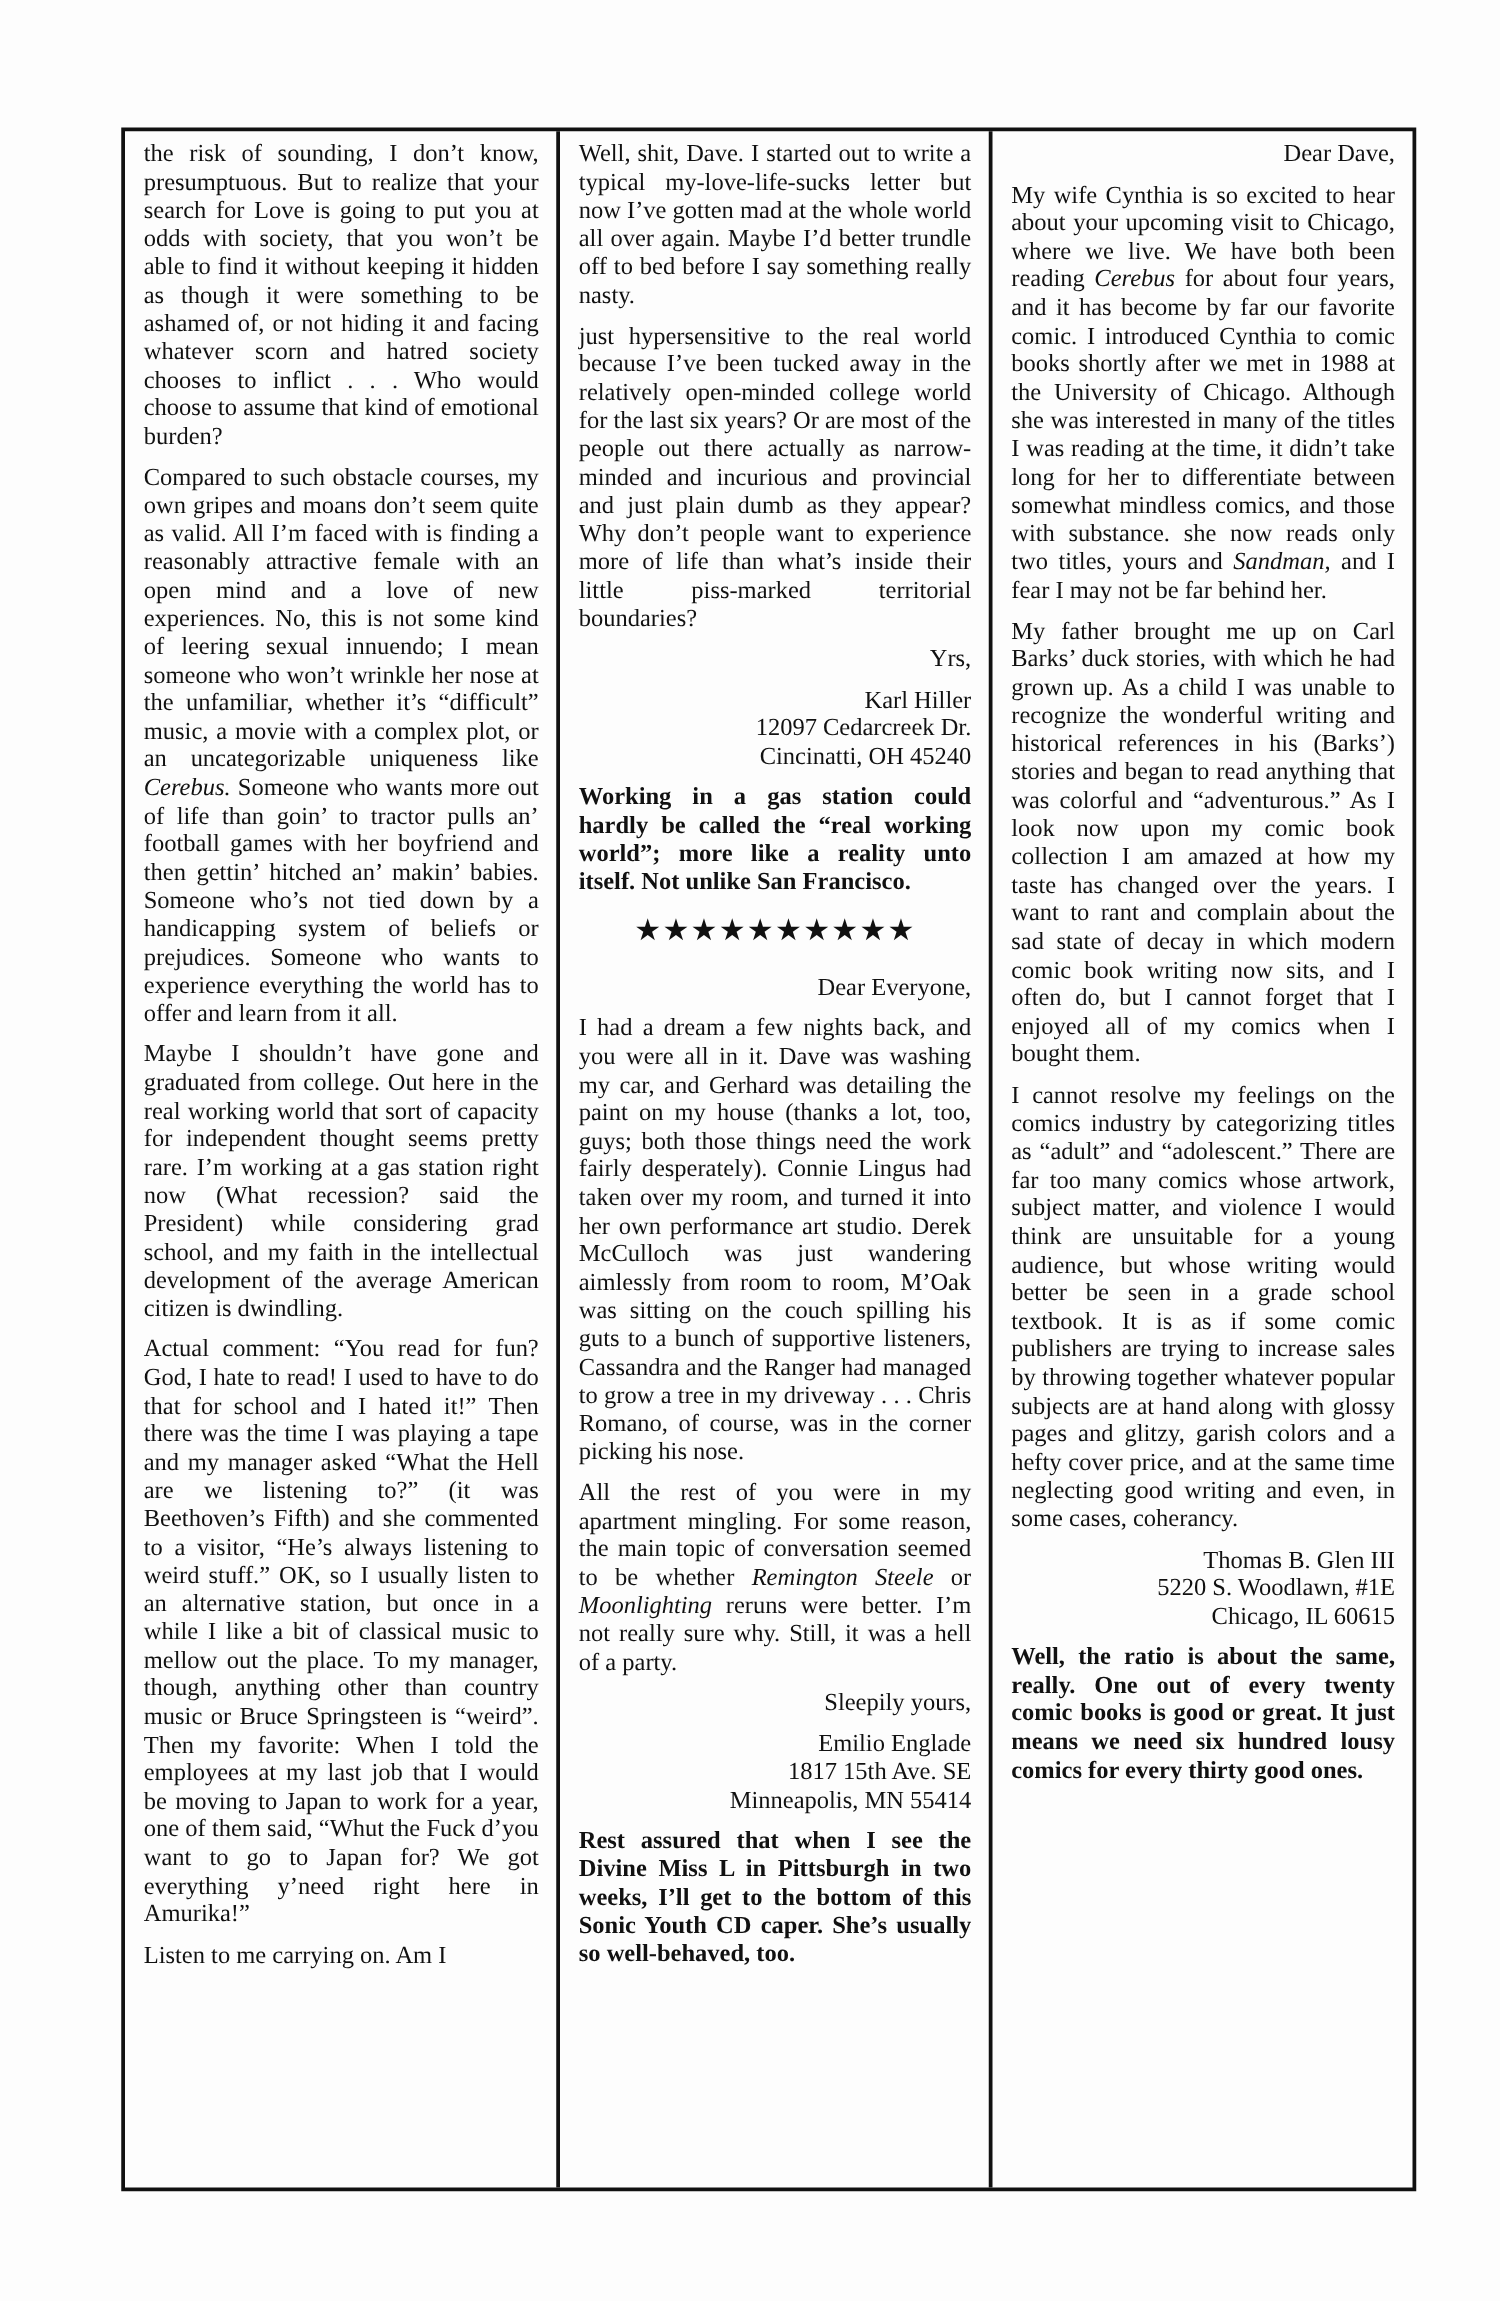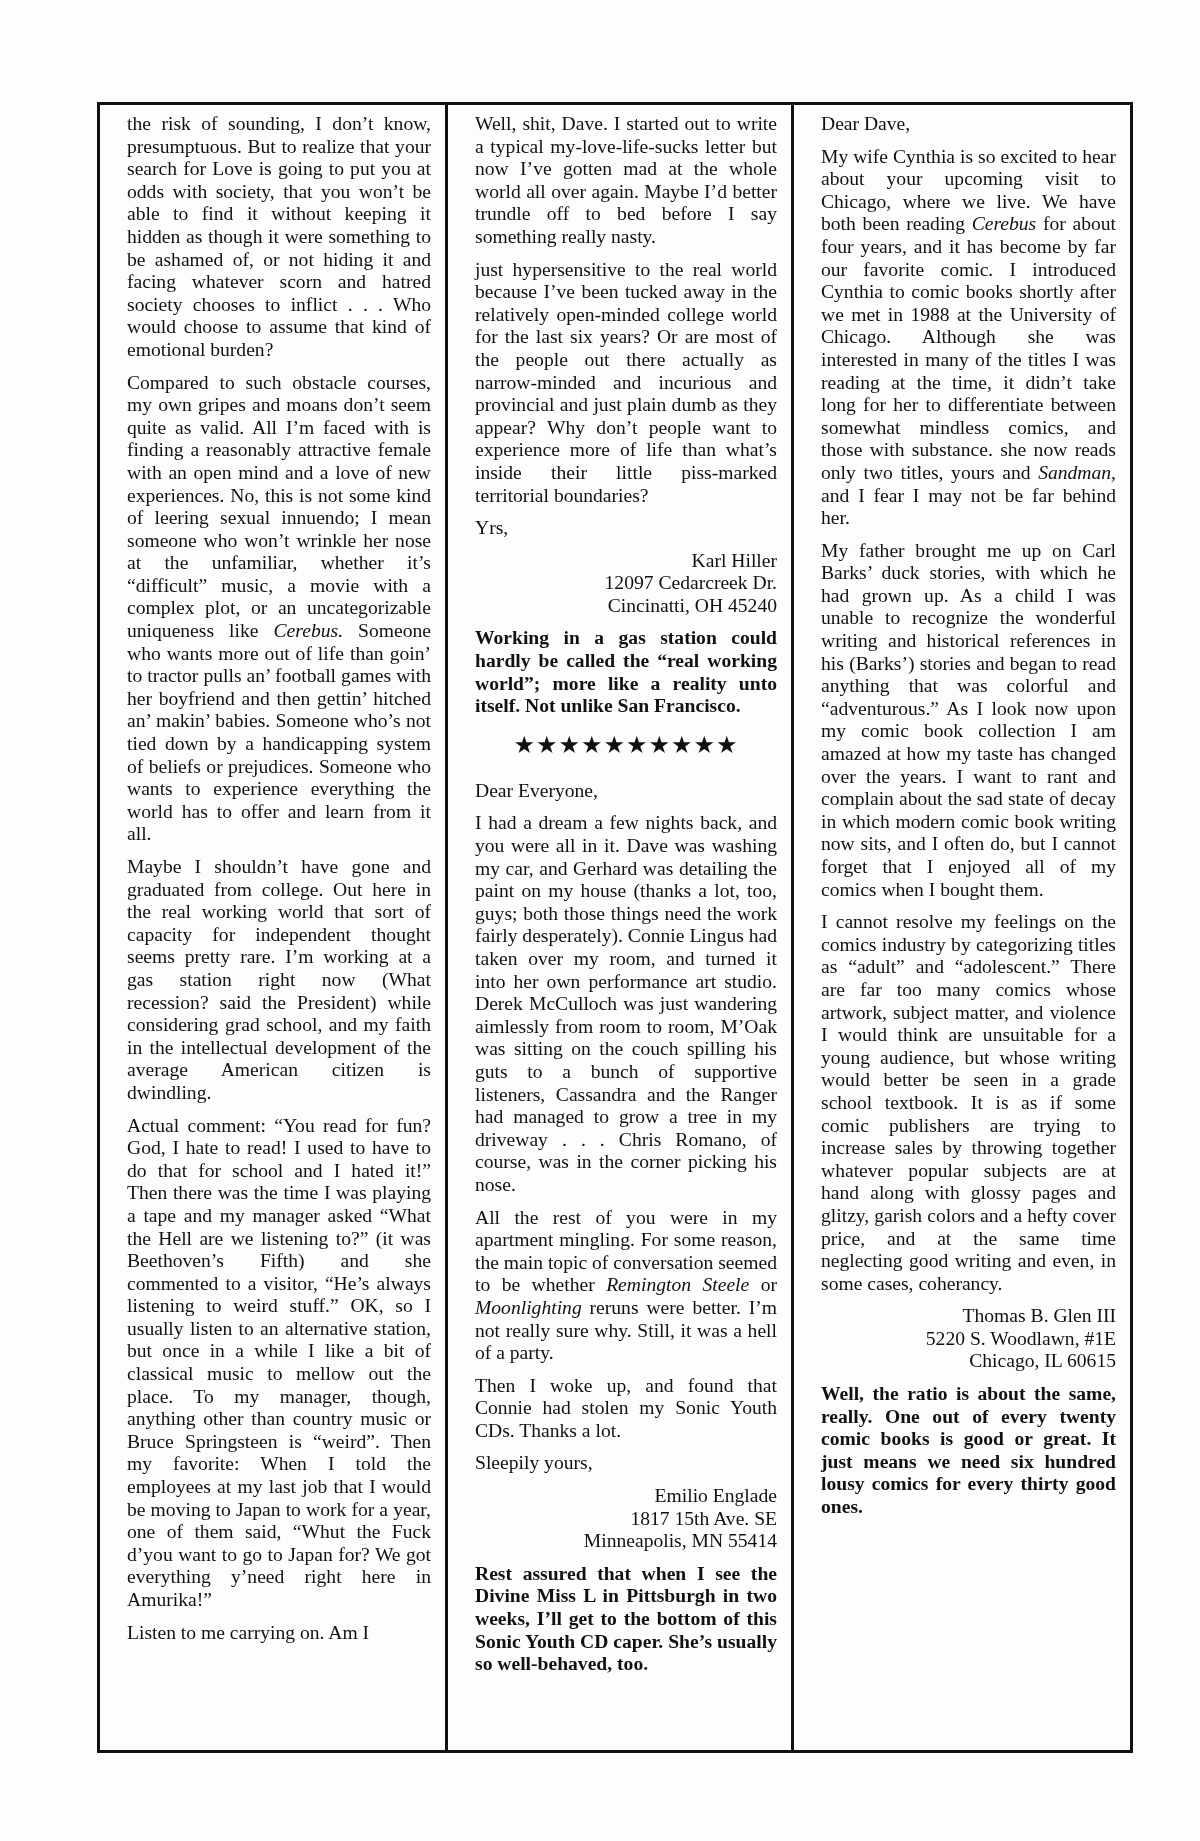--- a/index.html
+++ b/index.html
@@ -2,25 +2,25 @@
 <html><head>
 <meta charset="utf-8">
 <style>
   html, body { margin: 0; padding: 0; background: #fdfdfd; }
   body { width: 1200px; height: 1841px; position: relative; overflow: hidden; font-family: "Liberation Serif", "DejaVu Serif", serif; color: #111; }
   .page-box {
     position: absolute; left: 97px; top: 102px; width: 1036px; height: 1651px;
     border: 3px solid #111; box-sizing: border-box;
     display: grid; grid-template-columns: 345px 346px 1fr;
   }
-  .col { padding: 8px 14px 0 27px; box-sizing: border-box; overflow: hidden; }
+  .col { padding: 8px 14px 0 15px; box-sizing: border-box; overflow: hidden; }
   .col + .col { border-left: 3px solid #111; }
   p { margin: 0 0 10px 0; font-size: 19.6px; line-height: 22.6px; text-align: justify; hyphens: none; }
   p.addr { text-align: right; margin-bottom: 10px; }
-  p.sal { text-align: left; font-family: Liberation Serif, serif; }
+  p.sal { text-align: right; font-family: Liberation Serif, serif; }
   p.reply { font-weight: bold; }
   i { font-style: italic; }
   .stars { text-align: center; font-size: 24px; letter-spacing: 1px; margin: 14px 0 22px 0; line-height: 26px; }
 </style>
 </head>
 <body>
 
 <div class="page-box">
 
   <div class="col">
@@ -38,21 +38,20 @@
     <p class="addr">
       <span>Karl Hiller</span><br>
       <span>12097 Cedarcreek Dr.</span><br>
       <span>Cincinatti, OH  45240</span>
     </p>
     <p class="reply">Working in a gas station could hardly be called the “real working world”; more like a reality unto itself. Not unlike San Francisco.</p>
     <div class="stars">★★★★★★★★★★</div>
     <p class="sal">Dear Everyone,</p>
     <p>I had a dream a few nights back, and you were all in it. Dave was washing my car, and Gerhard was detailing the paint on my house (thanks a lot, too, guys; both those things need the work fairly desperately). Connie Lingus had taken over my room, and turned it into her own performance art studio. Derek McCulloch was just wandering aimlessly from room to room, M’Oak was sitting on the couch spilling his guts to a bunch of supportive listeners, Cassandra and the Ranger had managed to grow a tree in my driveway . . . Chris Romano, of course, was in the corner picking his nose.</p>
     <p><span>All the rest of you were in my apartment mingling. For some reason, the main topic of conversation seemed to be whether </span><i>Remington Steele</i><span> or </span><i>Moonlighting</i><span> reruns were better. I’m not really sure why. Still, it was a hell of a party.</span></p>
-    <p>Then I woke up, and found that Connie had stolen my Sonic Youth CDs. Thanks a lot.</p>
     <p class="sal">Sleepily yours,</p>
     <p class="addr">
       <span>Emilio Englade</span><br>
       <span>1817 15th Ave. SE</span><br>
       <span>Minneapolis, MN  55414</span>
     </p>
     <p class="reply">Rest assured that when I see the Divine Miss L in Pittsburgh in two weeks, I’ll get to the bottom of this Sonic Youth CD caper. She’s usually so well-behaved, too.</p>
   </div>
 
   <div class="col">

